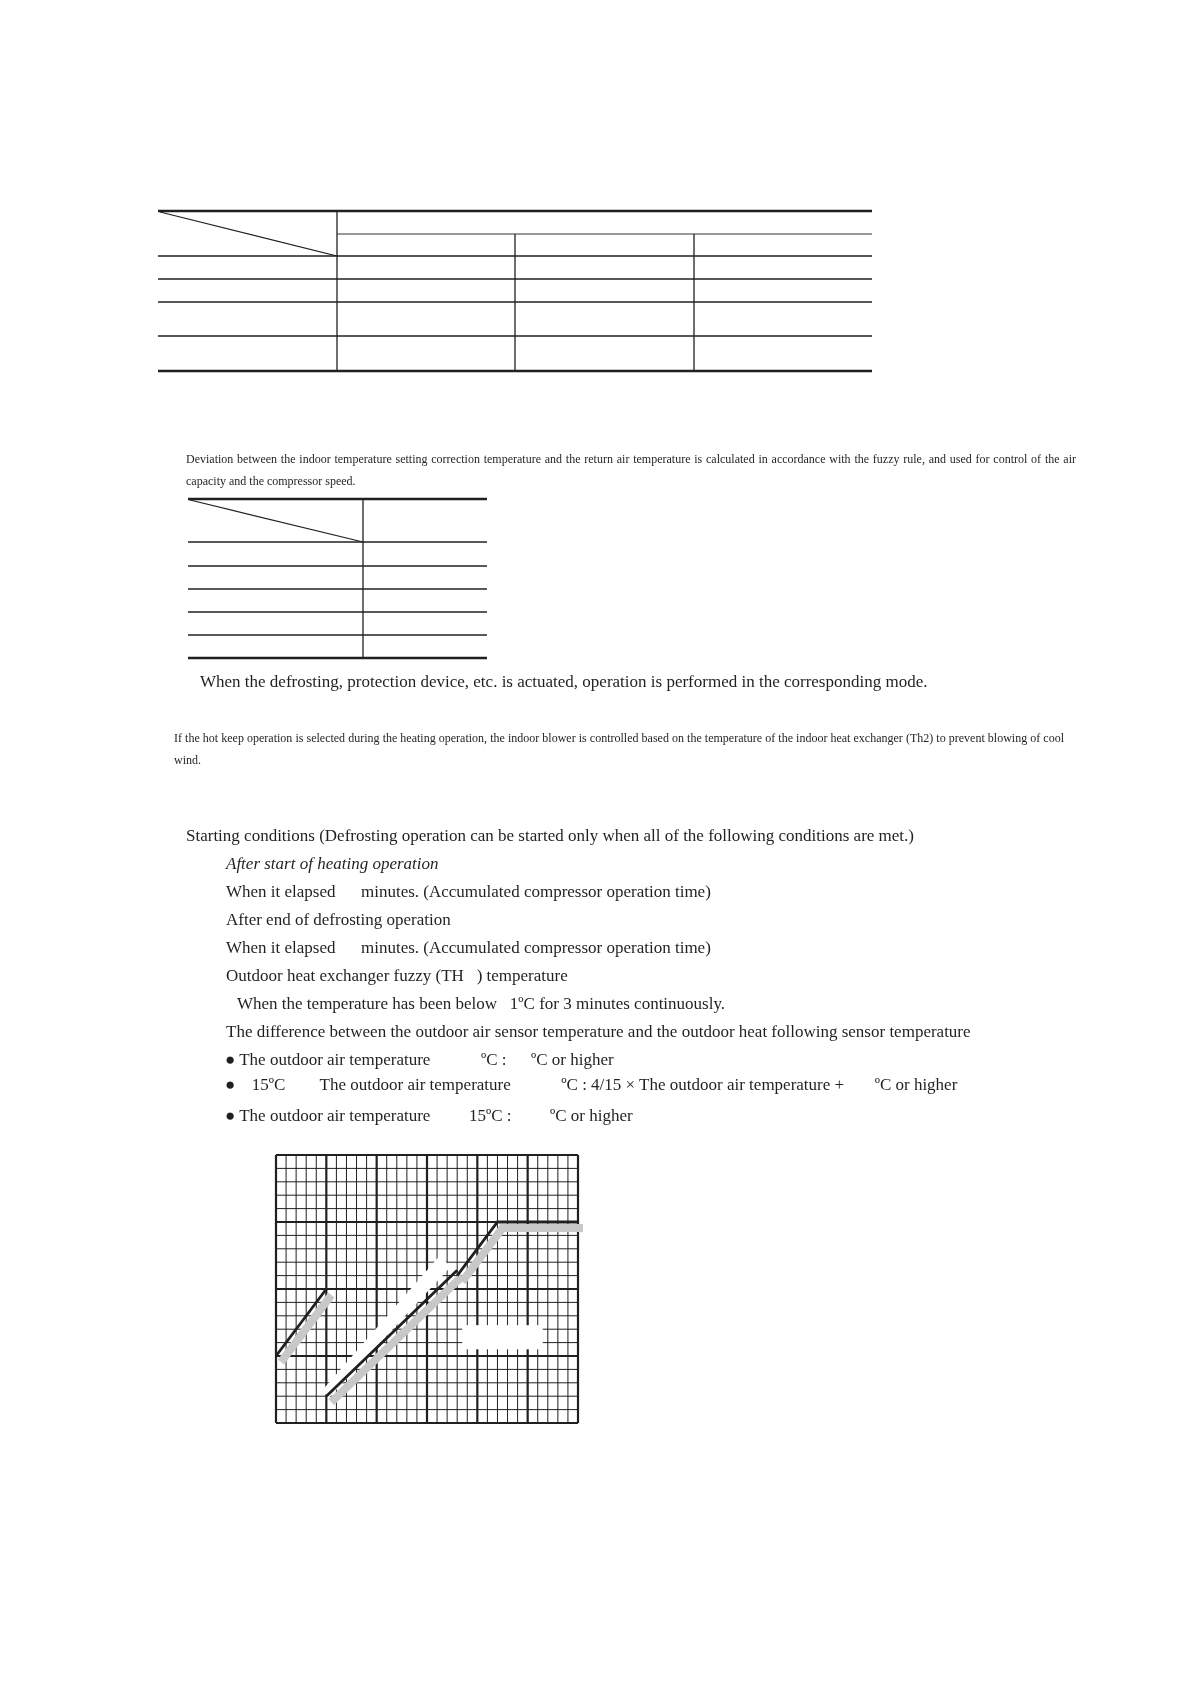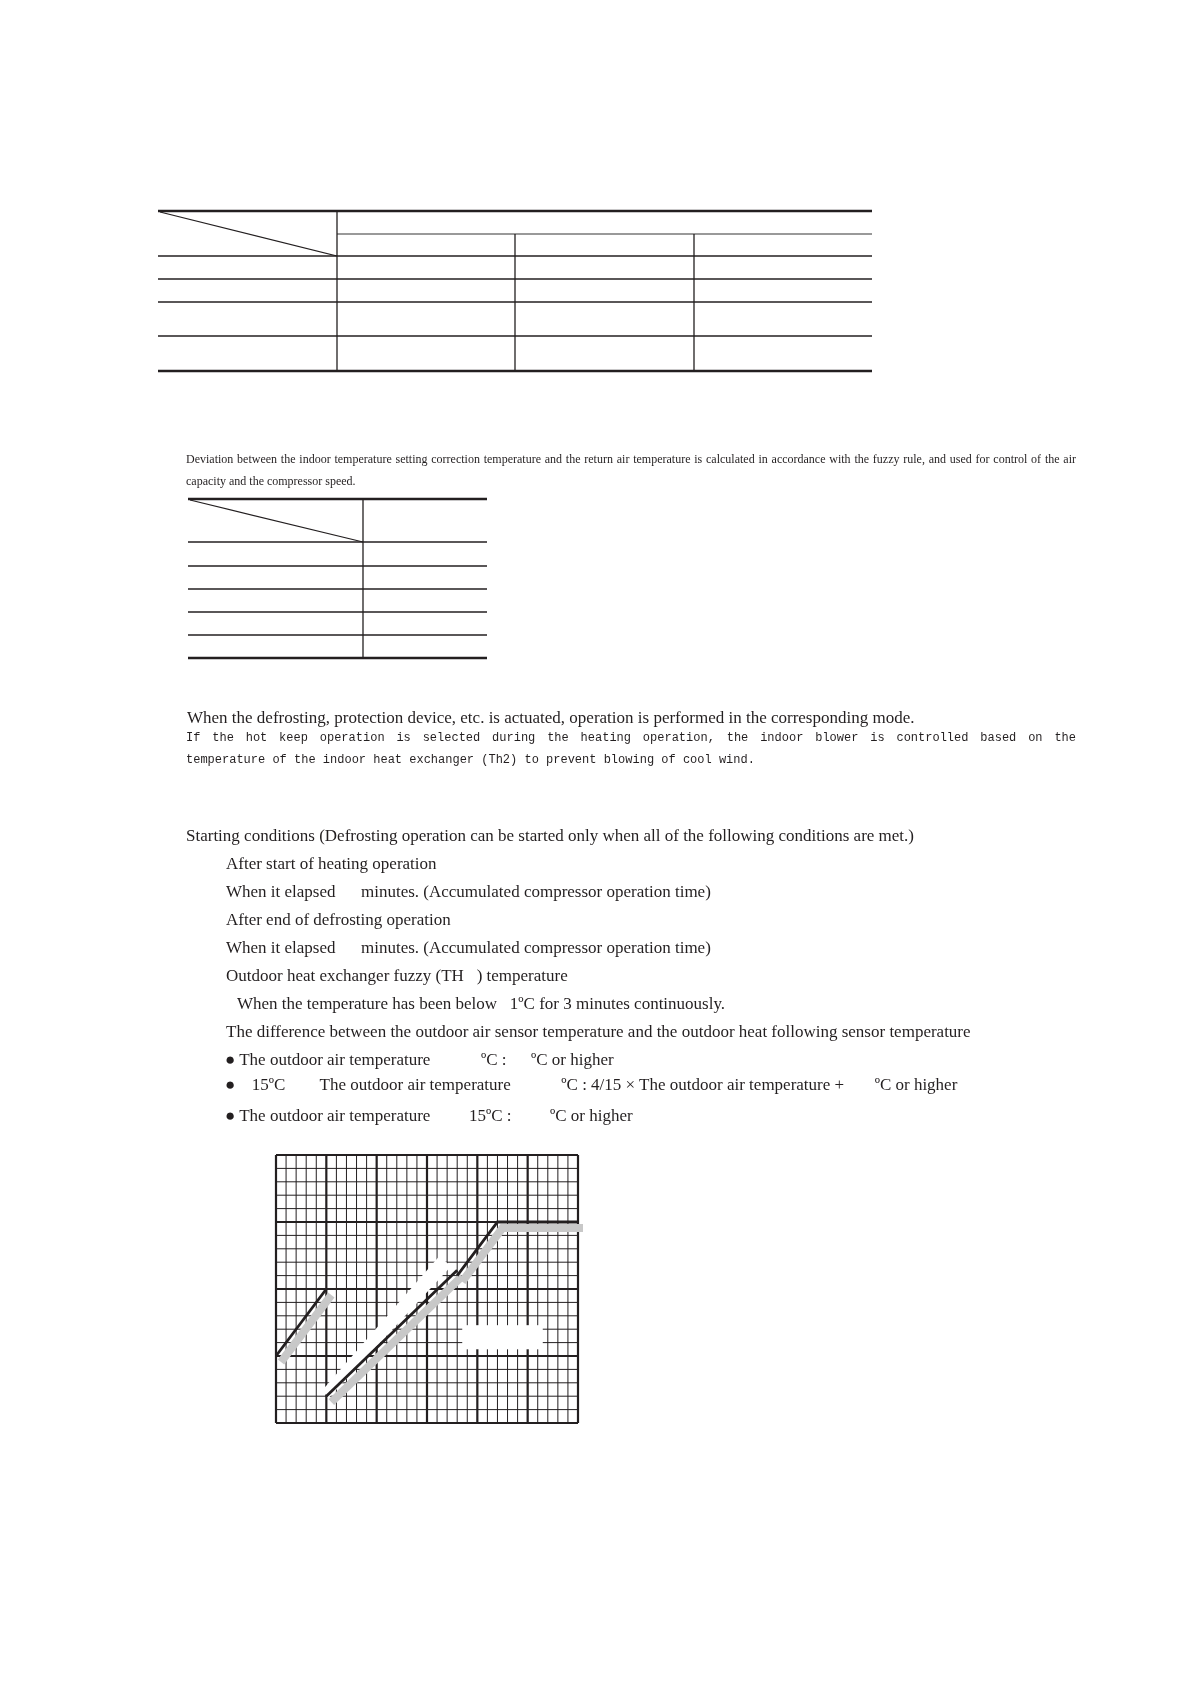--- a/index.html
+++ b/index.html
@@ -38,27 +38,27 @@
     <line x1="188" y1="542" x2="487" y2="542" stroke-width="1.3"></line>
     <line x1="188" y1="566" x2="487" y2="566" stroke-width="1.3"></line>
     <line x1="188" y1="589" x2="487" y2="589" stroke-width="1.3"></line>
     <line x1="188" y1="612" x2="487" y2="612" stroke-width="1.3"></line>
     <line x1="188" y1="635" x2="487" y2="635" stroke-width="1.3"></line>
     <line x1="188" y1="658" x2="487" y2="658" stroke-width="2.5"></line>
     <line x1="363" y1="499" x2="363" y2="658" stroke-width="1.3"></line>
   </g>
 </svg>
 
-<div class="txt" style="left:187px; top:672px;margin-top:36px;">When the defrosting, protection device, etc. is actuated, operation is performed in the corresponding mode.</div>
+<div class="txt" style="left:200px; top:672px;">When the defrosting, protection device, etc. is actuated, operation is performed in the corresponding mode.</div>
 
-<div class="para" style="left:186px; top:727px; width:890px;font-family:Liberation Mono, monospace;">If the hot keep operation is selected during the heating operation, the indoor blower is controlled based on the temperature of the indoor heat exchanger (Th2) to prevent blowing of cool wind.</div>
+<div class="para" style="left:174px; top:727px; width:890px;">If the hot keep operation is selected during the heating operation, the indoor blower is controlled based on the temperature of the indoor heat exchanger (Th2) to prevent blowing of cool wind.</div>
 
 <div class="txt" style="left:186px; top:826px;">Starting conditions (Defrosting operation can be started only when all of the following conditions are met.)</div>
 
-<div class="txt" style="left:226px; top:854px; white-space:pre;">After start of heating operation</div>
+<div class="txt" style="left:226px; top:854px; white-space:pre;font-style:italic;">After start of heating operation</div>
 <div class="txt" style="left:226px; top:882px; white-space:pre;">When it elapsed      minutes. (Accumulated compressor operation time)</div>
 <div class="txt" style="left:226px; top:910px; white-space:pre;">After end of defrosting operation</div>
 <div class="txt" style="left:226px; top:938px; white-space:pre;">When it elapsed      minutes. (Accumulated compressor operation time)</div>
 <div class="txt" style="left:226px; top:966px; white-space:pre;">Outdoor heat exchanger fuzzy (TH   ) temperature</div>
 <div class="txt" style="left:237px; top:994px; white-space:pre;">When the temperature has been below   1ºC for 3 minutes continuously.</div>
 <div class="txt" style="left:226px; top:1022px; white-space:pre;">The difference between the outdoor air sensor temperature and the outdoor heat following sensor temperature</div>
 
 <div class="txt" style="left:225px; top:1050px;">
   <span>●</span>
   <span>The outdoor air temperature</span>

